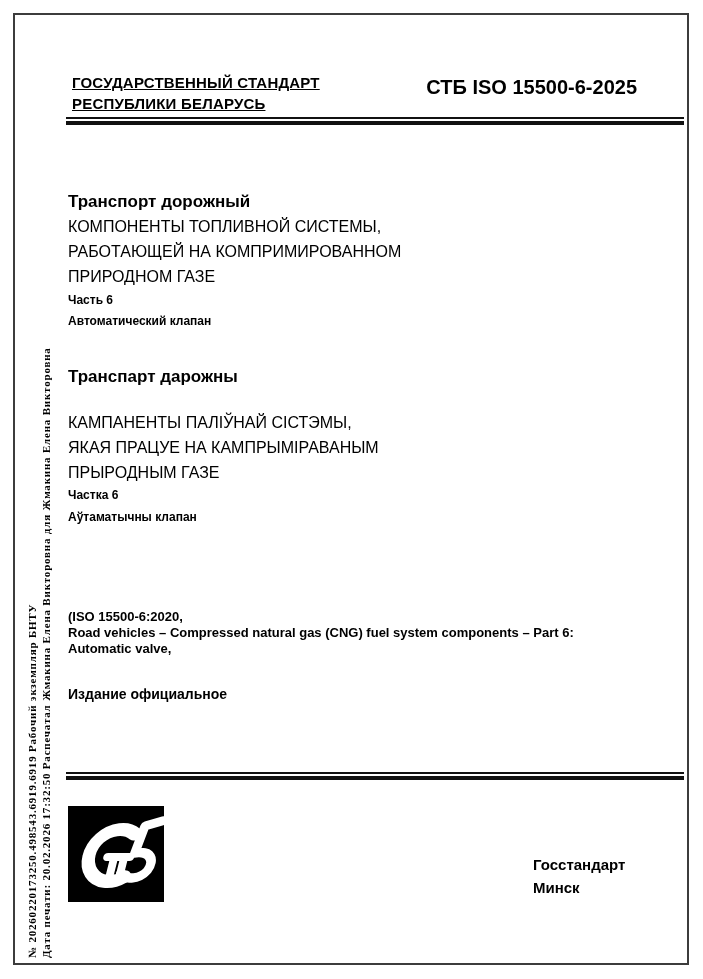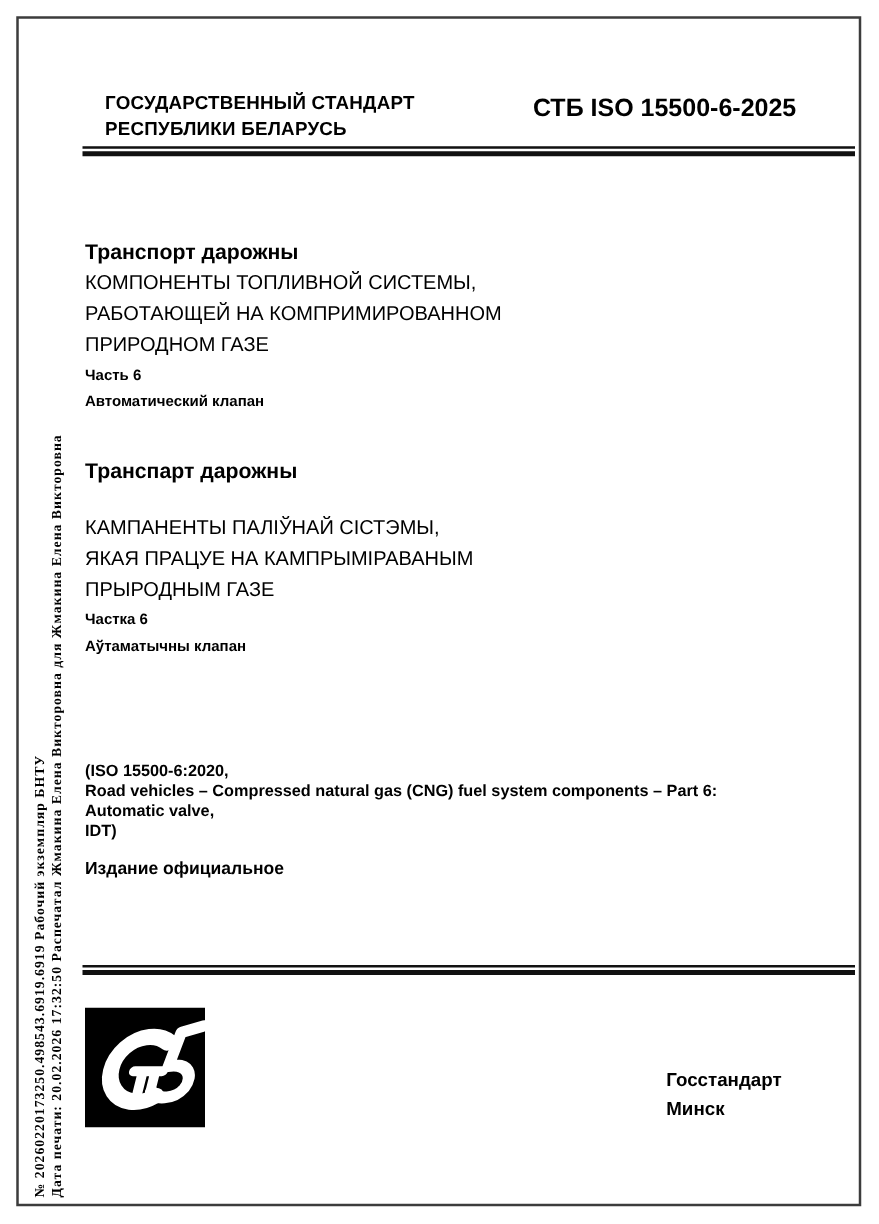--- a/index.html
+++ b/index.html
@@ -13,23 +13,23 @@
   }
   .page-border {
     position: absolute;
     left: 13px; top: 13px;
     width: 676px; height: 952px;
     border: 2px solid #3c3c3c;
     background: #fff;
   }
   
   .org-name {
-    position: absolute; left: 84px; top: 72px;
+    position: absolute; left: 72px; top: 72px;
     font-size: 15px; font-weight: bold; line-height: 21px;
-    letter-spacing: .2px; white-space: nowrap;
+    letter-spacing: .2px; white-space: nowrap; text-decoration: underline;
   }
   .designation {
     position: absolute; right: 66px; top: 76px;
     font-size: 20px; font-weight: bold; white-space: nowrap;
   }
   
   .rule {
     position: absolute; left: 66px; width: 618px; height: 8px;
   }
   .rule .thin { height: 2px; background: #111; }
@@ -103,21 +103,21 @@
   <div>ГОСУДАРСТВЕННЫЙ СТАНДАРТ</div>
   <div>РЕСПУБЛИКИ БЕЛАРУСЬ</div>
 </div>
 <div class="designation">СТБ ISO 15500-6-2025</div>
 
 <div class="rule rule-top">
   <div class="thin"></div>
     <div class="thick"></div>
 </div>
 
-<div class="group-title ru-group">Транспорт дарожны</div>
+<div class="group-title ru-group">Транспорт дорожный</div>
 <div class="main-title ru-main">
   <div>КОМПОНЕНТЫ ТОПЛИВНОЙ СИСТЕМЫ,</div>
   <div>РАБОТАЮЩЕЙ НА КОМПРИМИРОВАННОМ</div>
   <div>ПРИРОДНОМ ГАЗЕ</div>
 </div>
 <div class="part-label ru-part">Часть 6</div>
 <div class="subtitle ru-sub">Автоматический клапан</div>
 
 <div class="group-title be-group">Транспарт дарожны</div>
 <div class="main-title be-main">
@@ -125,21 +125,20 @@
   <div>ЯКАЯ ПРАЦУЕ НА КАМПРЫМІРАВАНЫМ</div>
   <div>ПРЫРОДНЫМ ГАЗЕ</div>
 </div>
 <div class="part-label be-part">Частка 6</div>
 <div class="subtitle be-sub">Аўтаматычны клапан</div>
 
 <div class="iso-block">
   <div>(ISO 15500-6:2020,</div>
   <div>Road vehicles – Compressed natural gas (CNG) fuel system components – Part 6:</div>
   <div>Automatic valve,</div>
-  <div>IDT)</div>
 </div>
 
 <div class="edition">Издание официальное</div>
 
 <div class="rule rule-bottom">
   <div class="thin"></div>
     <div class="thick"></div>
 </div>
 
 <div class="logo" aria-hidden="true">

